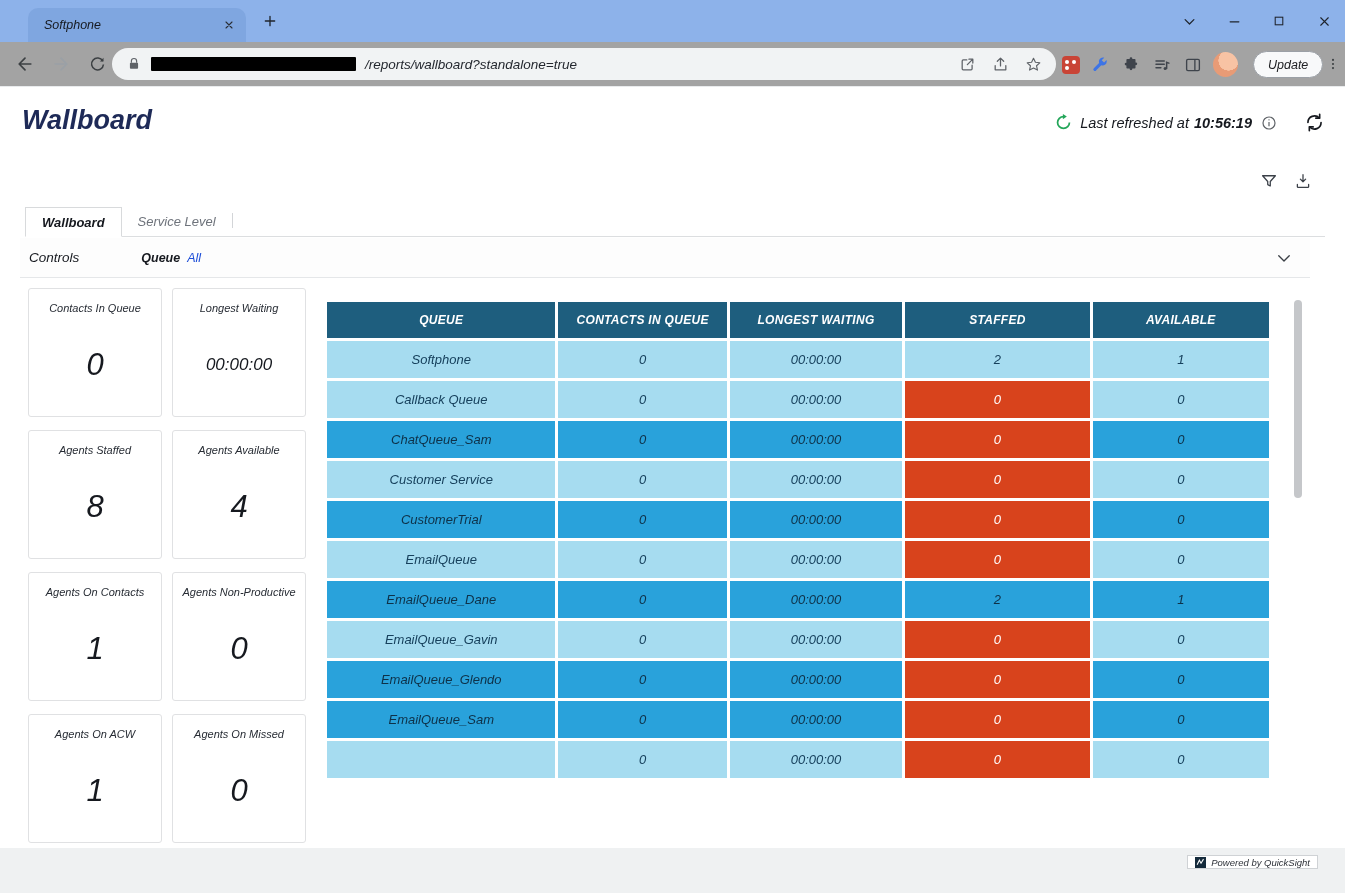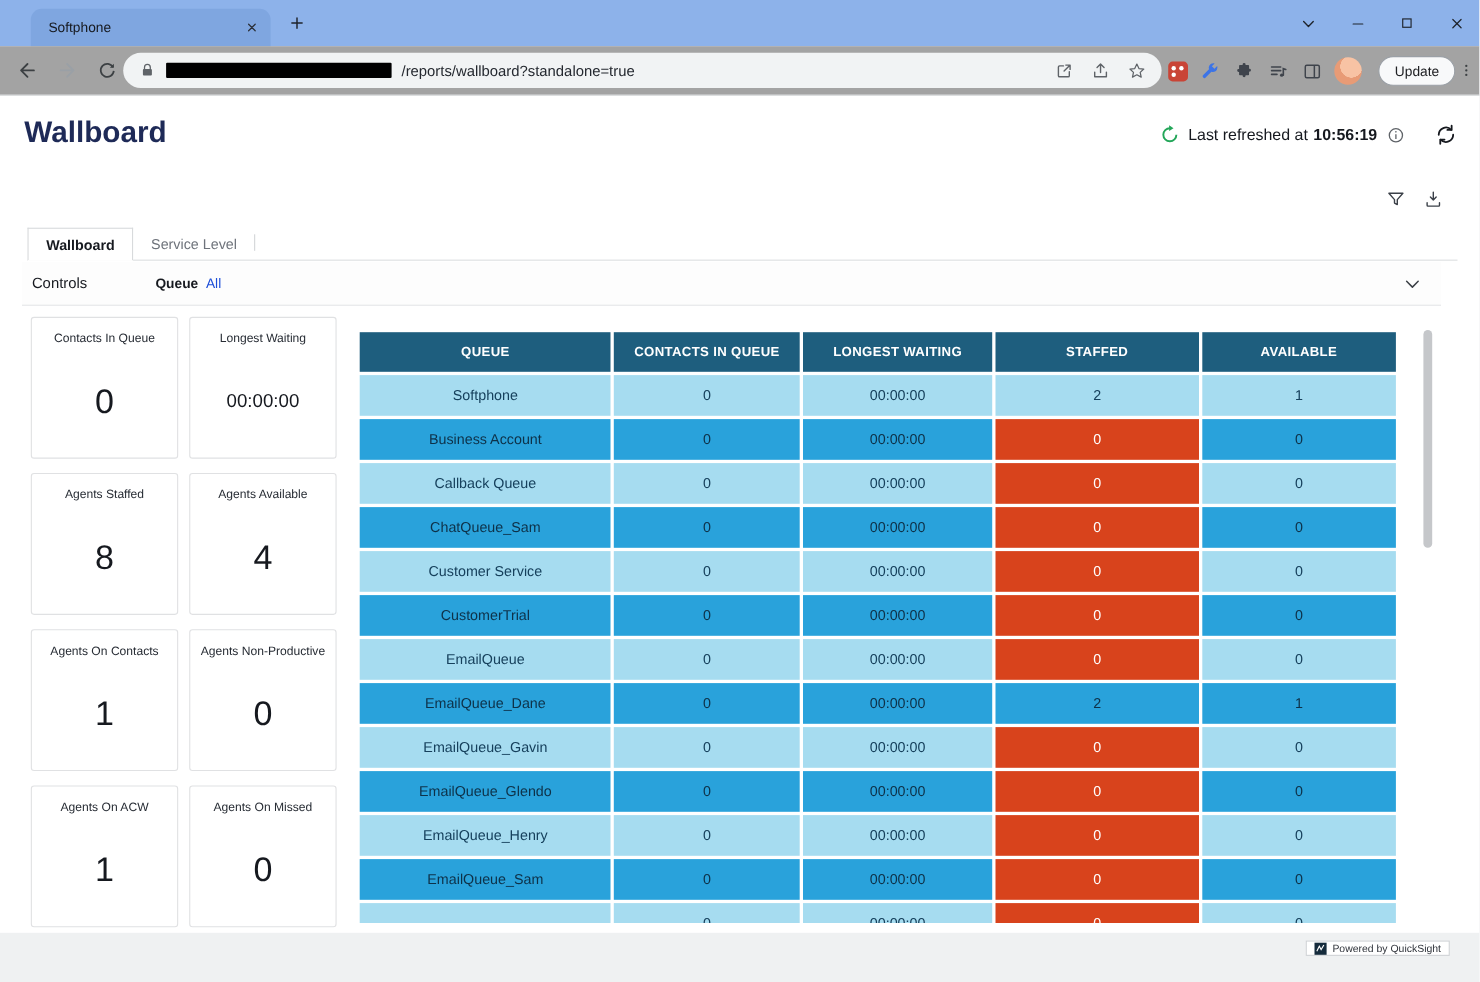--- a/index.html
+++ b/index.html
@@ -1,18 +1,18 @@
 <!DOCTYPE html>
 <html style="--frame-blue: #8DB2EA; --active-tab-blue: #7FA6E0; --page-title-navy: #1E2A57; --refresh-green: #23A659; --table-header-bg: #1E5E7E; --row-light: #A6DCF0; --row-dark: #29A2DB; --row-light-text: #16405C; --row-dark-text: #0E3148; --alert-orange: #D8431C;"><head>
 <meta charset="utf-8">
 <style>
   * { margin:0; padding:0; box-sizing:border-box; }
   html,body { width:1345px; }
   body { font-family:"Liberation Sans", sans-serif; background:#DDE0E3; }
-  .screen { position:relative; width:1345px; height:893px; background:#fff; overflow:hidden; }
+  .screen { position:relative; width:1345px; height:893px; background:#fff; overflow:hidden;font-style:italic; }
   .icon { display:inline-flex; align-items:center; justify-content:center; }
   .icon svg { display:block; }
 
   
   .tabstrip { position:absolute; left:0; top:0; right:0; height:42px; background:var(--frame-blue,#8DB2EA); }
   .tab { position:absolute; left:28px; top:8px; width:218px; height:34px; background:var(--active-tab-blue,#7FA6E0);
          border-radius:10px 10px 0 0; display:flex; align-items:center; padding:0 9px 0 16px; }
   .tab-title { flex:1; font-size:12.5px; color:#16191F; white-space:nowrap; overflow:hidden; }
   .tab-close { width:16px; height:16px; color:#2A2E36; border-radius:50%; }
   .newtab { position:absolute; left:261px; top:12px; width:18px; height:18px; color:#1F242C; }
@@ -358,27 +358,20 @@
             </tr>
           </thead>
         <tbody>
             <tr class="light">
               <td>Softphone</td>
               <td>0</td>
               <td>00:00:00</td>
               <td>2</td>
               <td>1</td>
             </tr>
-            <tr class="dark">
-              <td>Business Account</td>
-              <td>0</td>
-              <td>00:00:00</td>
-              <td class="alert">0</td>
-              <td>0</td>
-            </tr>
             <tr class="light">
               <td>Callback Queue</td>
               <td>0</td>
               <td>00:00:00</td>
               <td class="alert">0</td>
               <td>0</td>
             </tr>
             <tr class="dark">
               <td>ChatQueue_Sam</td>
               <td>0</td>
@@ -416,27 +409,20 @@
             </tr>
             <tr class="light">
               <td>EmailQueue_Gavin</td>
               <td>0</td>
               <td>00:00:00</td>
               <td class="alert">0</td>
               <td>0</td>
             </tr>
             <tr class="dark">
               <td>EmailQueue_Glendo</td>
-              <td>0</td>
-              <td>00:00:00</td>
-              <td class="alert">0</td>
-              <td>0</td>
-            </tr>
-            <tr class="light">
-              <td>EmailQueue_Henry</td>
               <td>0</td>
               <td>00:00:00</td>
               <td class="alert">0</td>
               <td>0</td>
             </tr>
             <tr class="dark">
               <td>EmailQueue_Sam</td>
               <td>0</td>
               <td>00:00:00</td>
               <td class="alert">0</td>

